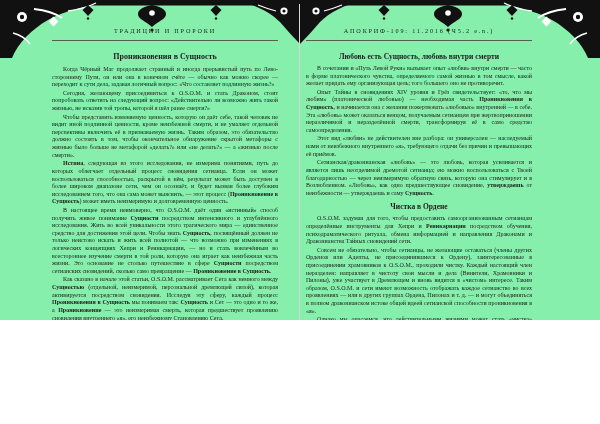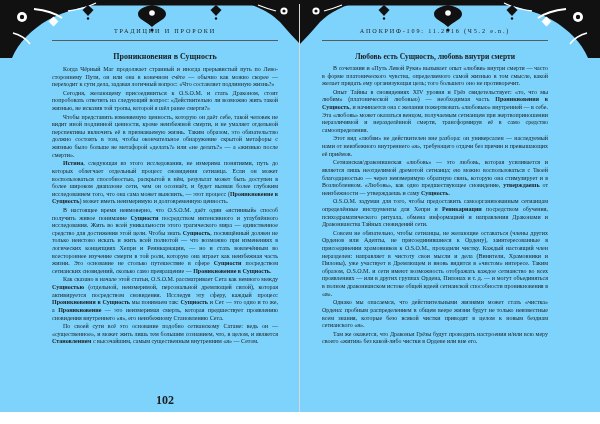--- a/index.html
+++ b/index.html
@@ -1,33 +1,33 @@
 <!DOCTYPE html>
 <html lang="ru"><head>
 <meta charset="utf-8">
 <style>
   * { margin:0; padding:0; box-sizing:border-box; }
   html, body { width:600px; height:424px; }
   body { background:#ffffff; }
   .spread {
-    position:relative; width:600px; height:412px;
-    background:#7dd3fc; overflow:hidden;
+    position:relative; width:600px; height:320px;
+    background:#86efac; overflow:hidden;
     font-family:"Liberation Serif","DejaVu Serif",serif;
     color:#1d1d1d;
   }
   .ornament { position:absolute; top:0; left:0; width:600px; height:58px; display:block; }
   .gutter { position:absolute; left:299px; top:4px; width:1px; height:420px; background:#d7d7d7; }
 
   .page { position:absolute; top:0; width:300px; height:424px; }
   .page-left  { left:0; }
   .page-right { left:300px; }
 
   .col { position:absolute; width:226px; }
   .page-left  .col { left:52px; }
-  .page-right .col { left:22px; }
+  .page-right .col { left:6px; }
 
   .page-header {
     top:27px; text-align:center;
     font-size:6.2px; letter-spacing:1.8px; color:#222;
     white-space:nowrap;
   }
   .header-rule { top:40px; height:1px; background:#5a5a5a; }
 
   .page-body {
     top:47px; height:342px; overflow:hidden;
@@ -116,20 +116,21 @@
 
   <div class="page page-right">
     <div class="col page-header">АПОКРИФ-109: 11.2016 (Ч5.2 e.n.)</div>
     <div class="col header-rule"></div>
     <div class="col page-body">
         <div class="section-heading"><span>Любовь есть Сущность, любовь внутри смерти</span></div>
         <p class="para"><span>В сочетании и «Путь Левой Руки» вызывает опыт «любви» внутри смерти — часто в форме платонического чувства, определяемого самой жизнью в том смысле, какой желает придать ему организующая цель; того большего оно не противоречит.</span></p>
         <p class="para"><span>Опыт Тайны в сновидениях XIV уровня и Грёз свидетельствует: «то, что мы любим» (платонической любовью) — необходимая часть </span><span class="b">Проникновения в Сущность</span><span>, и начинается она с желания пожертвовать «любовью» внутренней — в себе. Эта «любовь» может оказаться венцом, получаемым сетианцем при жертвоприношении неразличимой и неразделённой смерти, трансформируя её в само средство самоопределения.</span></p>
         <p class="para"><span>Этот вид «любви» не действителен вне разбора: он универсален — наследуемый нами от неизбежного внутреннего «я», требующего отдачи без причин и превышающих её приёмов.</span></p>
         <p class="para"><span>Сетианская/драконианская «любовь» — это любовь, которая усиливается и является лишь неотделимой дремотой сетианца; ею можно воспользоваться с Твоей благодарностью — через неизмеримую обратную связь, которую она стимулирует и в Возлюбленном. «Любовь», как одно предшествующее сновидение, </span><span class="b">утверждаешь</span><span> от неизбежности — утверждаешь и саму </span><span class="b">Сущность</span><span>.</span></p>
+        <div class="section-heading"><span>Чистка в Ордене</span></div>
         <p class="para"><span>O.S.O.M. задуман для того, чтобы предоставить самоорганизованным сетианцам определённые инструменты для Хепри и </span><span class="b">Реинкарнации</span><span> посредством обучения, психодраматического ритуала, обмена информацией и направления Драконами и Драконианства Тайных сновидений сети.</span></p>
         <p class="para"><span>Совсем не обязательно, чтобы сетианцы, не желающие оставаться (члены других Орденов или Адепты, не присоединившиеся к Ордену), заинтересованные в присоединении храмовников к O.S.O.M., проходили чистку. Каждый настоящий член неразделен: направляет в чистоту свои мысли и дела (Винители, Храмовники и Пилоны), уже участвует в Дремлющем и вновь видится в «чистом» интересе. Таким образом, O.S.O.M. и сети имеют возможность отображать каждое сетианство во всех проявлениях — или в других группах Ордена, Пилонах и т. д. — и могут объединяться в полном драконианском истоке общей идеей сетианской способности проникновения в «я».</span></p>
         <p class="para"><span>Однако мы опасаемся, что действительными жизнями может стать «чистка» Ордена: пробным распределением в общем веере жизни будут не только неизвестные всем знания, которые безо всякой чистки приводят в целом к новым безднам сетианского «я».</span></p>
         <p class="para"><span>Там же окажется, что Драконьи Грёзы будут проводить настроения и/или всю меру своего «жития» без какой-либо чистки в Ордене или вне его.</span></p>
       </div>
   </div>
 
 </div>
 
 </body></html>

